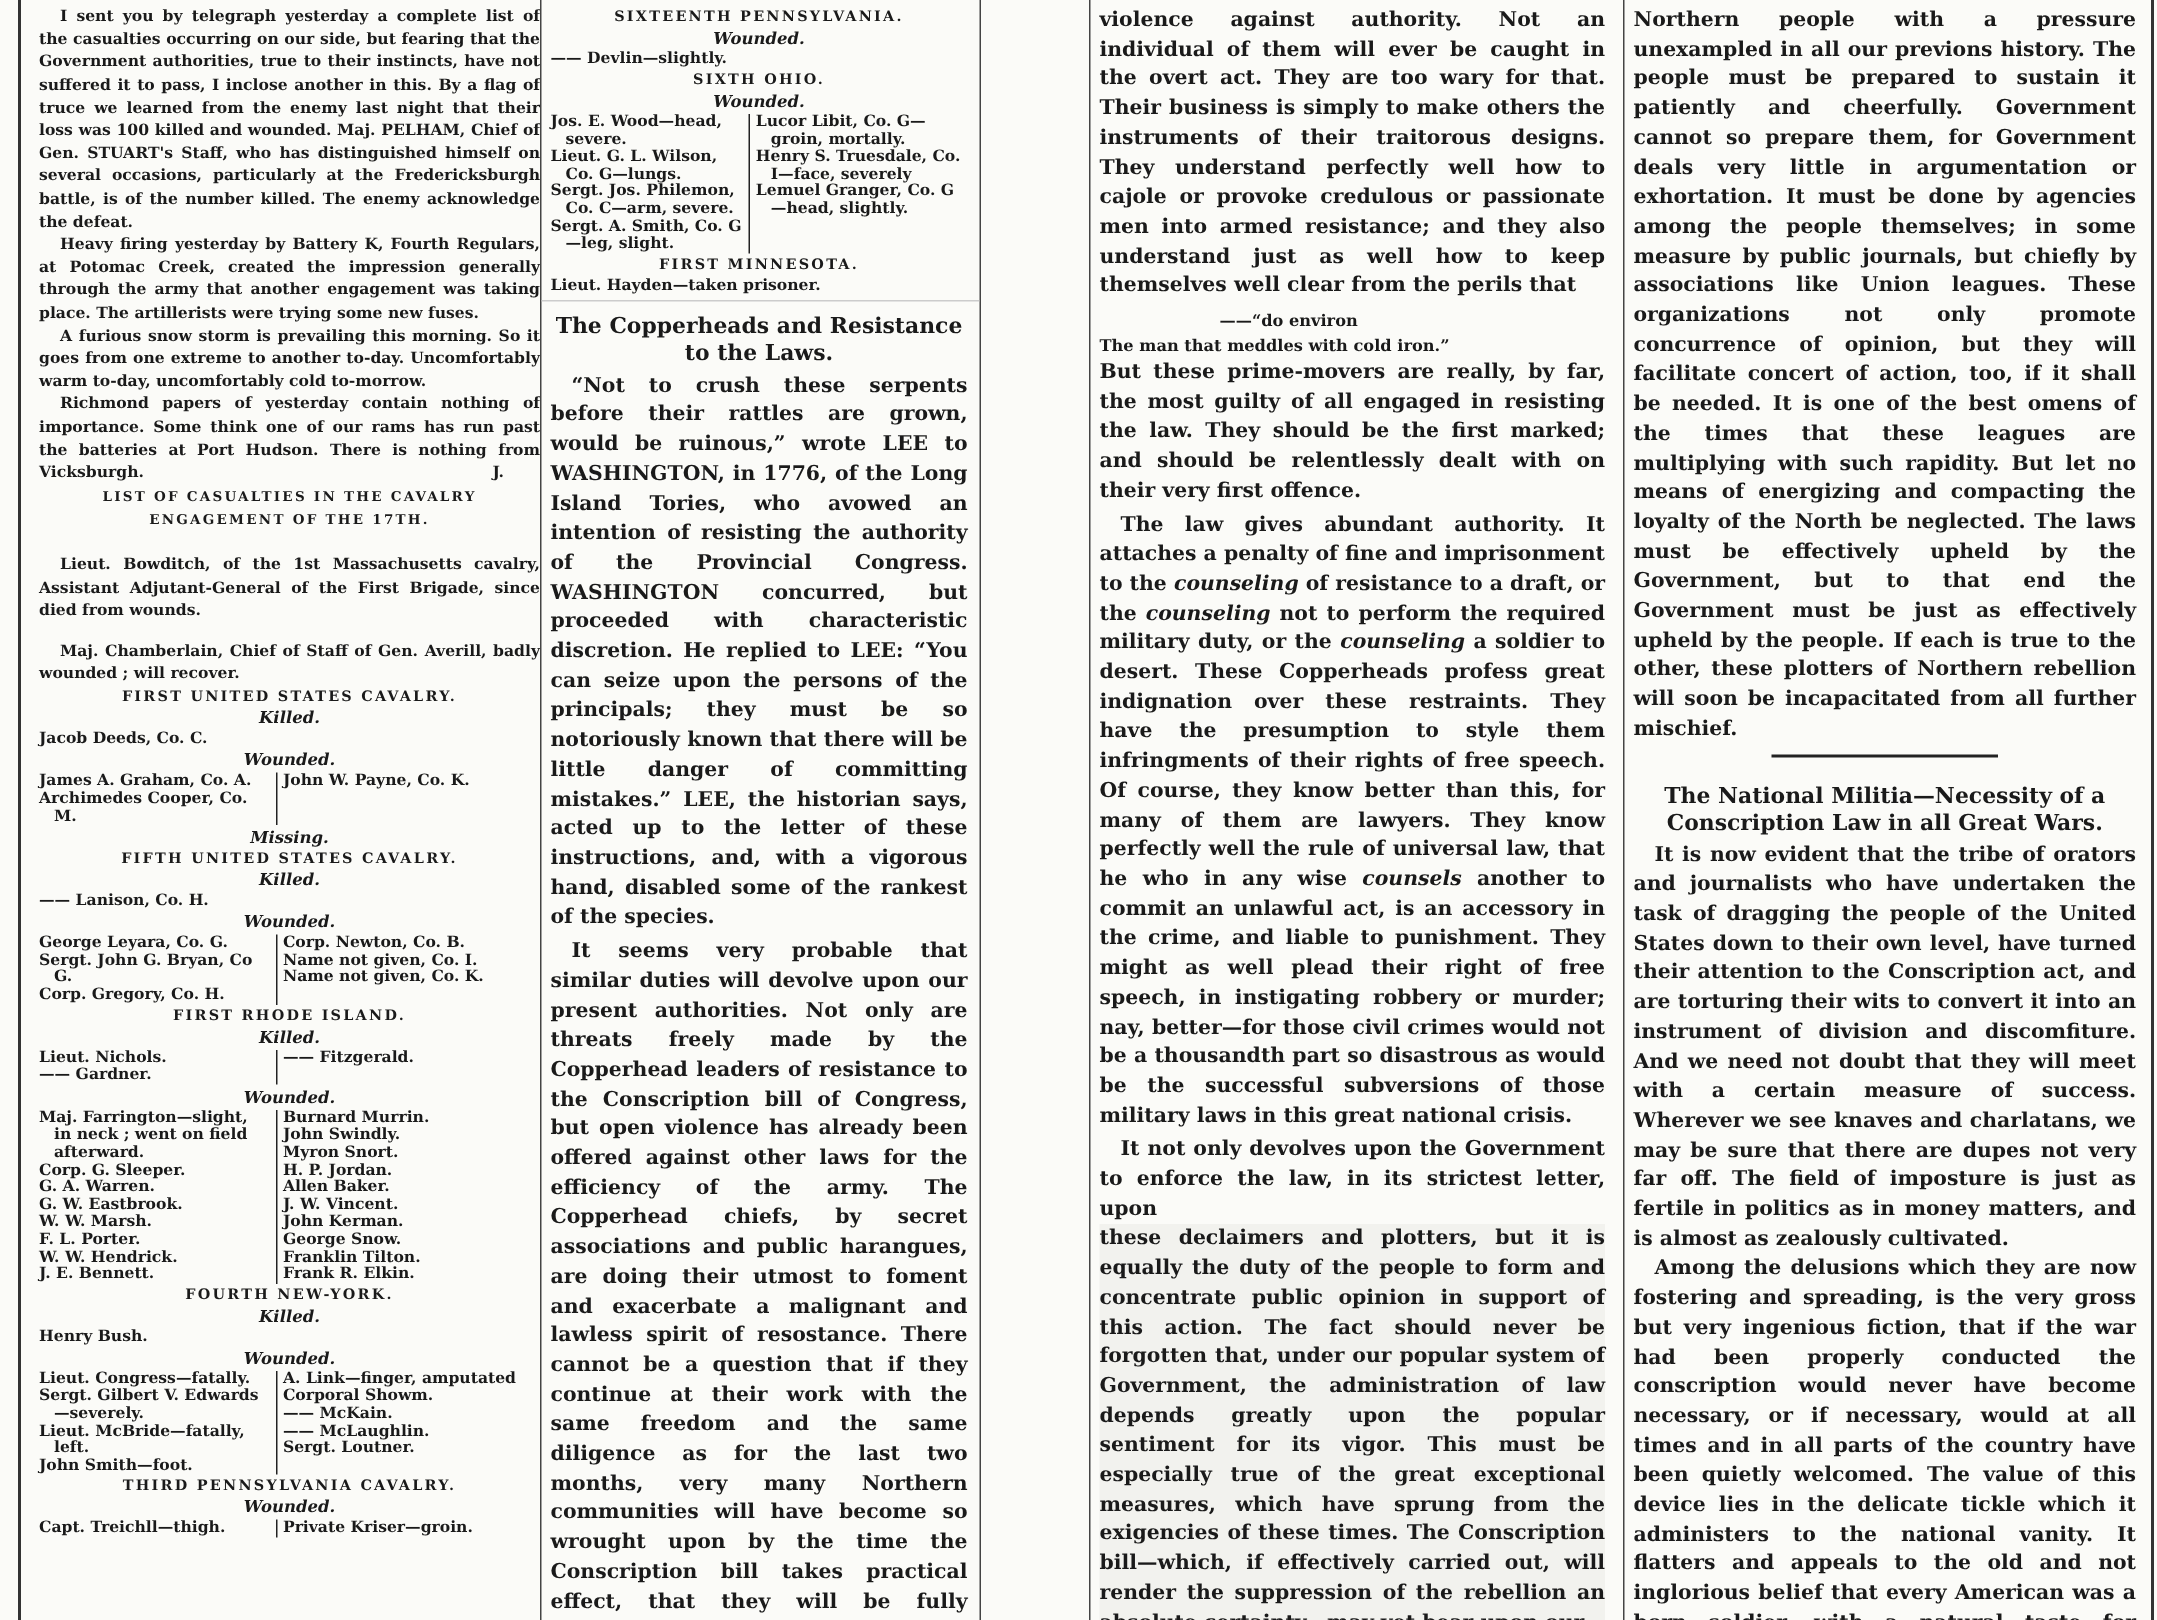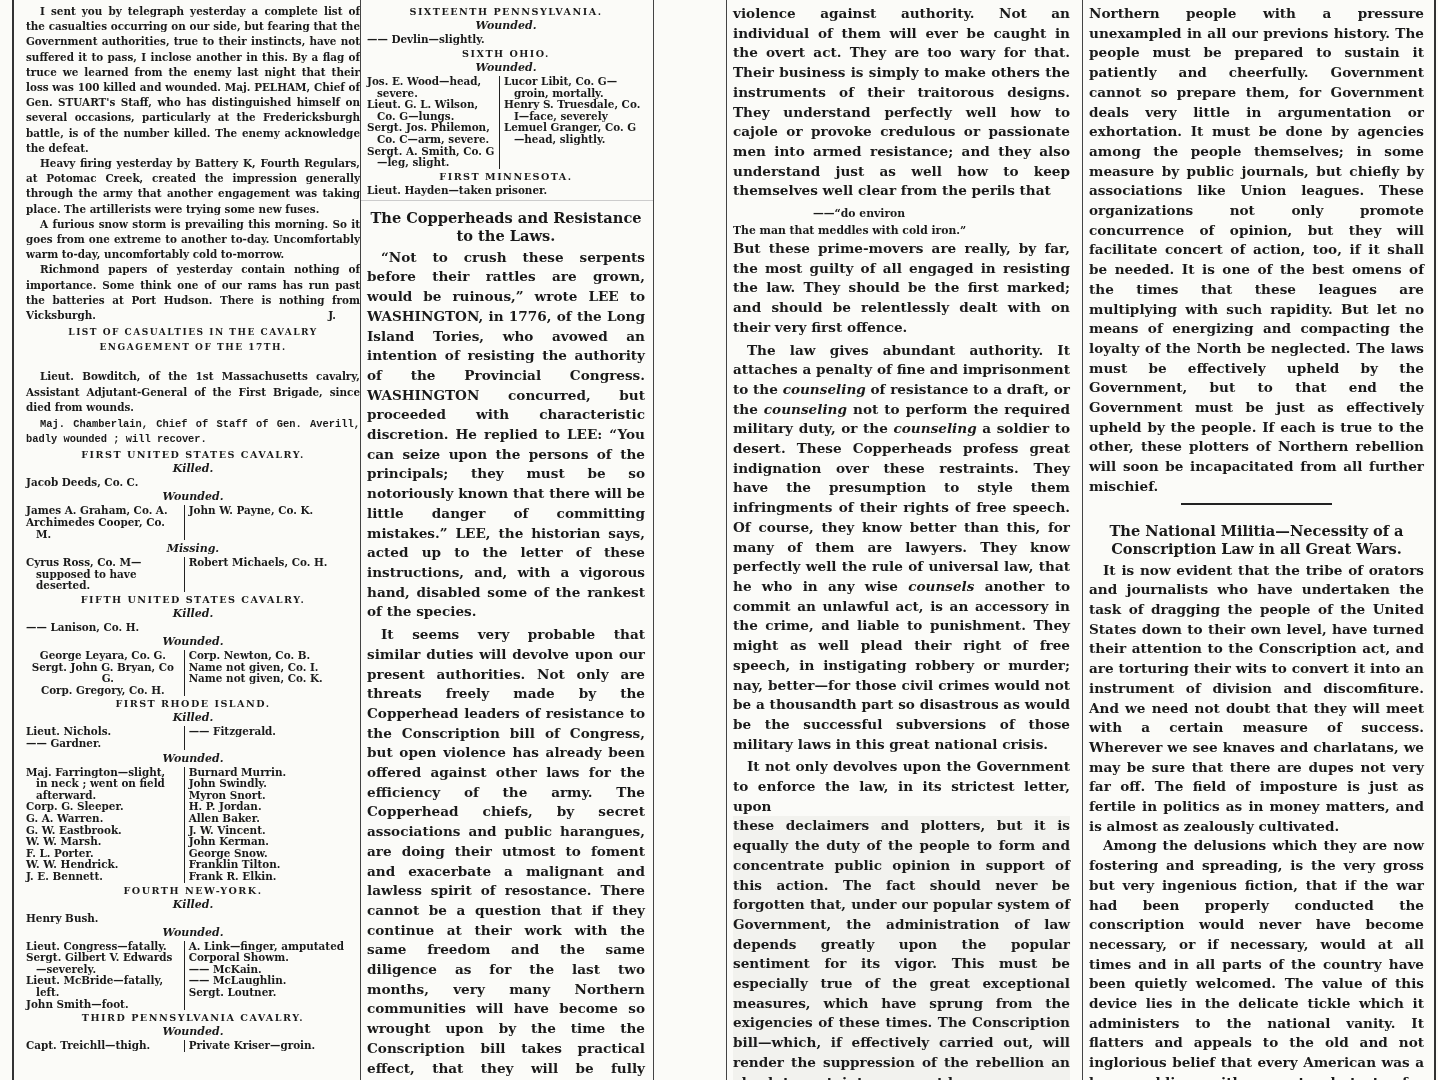--- a/index.html
+++ b/index.html
@@ -40,50 +40,42 @@
 <body>
 
 <div class="col" id="c1">
   <p class="body1 indent">I sent you by telegraph yesterday a complete list of the casualties occurring on our side, but fearing that the Government authorities, true to their instincts, have not suffered it to pass, I inclose another in this. By a flag of truce we learned from the enemy last night that their loss was 100 killed and wounded. Maj. PELHAM, Chief of Gen. STUART's Staff, who has distinguished himself on several occasions, particularly at the Fredericksburgh battle, is of the number killed. The enemy acknowledge the defeat.</p>
   <p class="body1 indent">Heavy firing yesterday by Battery K, Fourth Regulars, at Potomac Creek, created the impression generally through the army that another engagement was taking place. The artillerists were trying some new fuses.</p>
   <p class="body1 indent">A furious snow storm is prevailing this morning. So it goes from one extreme to another to-day. Uncomfortably warm to-day, uncomfortably cold to-morrow.</p>
   <p class="body1 indent">Richmond papers of yesterday contain nothing of importance. Some think one of our rams has run past the batteries at Port Hudson. There is nothing from Vicksburgh.</p>
   <p class="body1" style="text-align:right;padding-right:24px;margin-top:-15px;">J.</p>
   <div class="sc-head" style="text-align:center;font-size:9px;line-height:15px;margin-top:2px;">LIST OF CASUALTIES IN THE CAVALRY ENGAGEMENT OF THE 17TH.</div>
   <p class="body1 indent" style="margin-top:14px;">Lieut. Bowditch, of the 1st Massachusetts cavalry, Assistant Adjutant-General of the First Brigade, since died from wounds.</p>
-  <p class="body1 indent" style="margin-top:2px;font-family:Liberation Mono, monospace;">Maj. Chamberlain, Chief of Staff of Gen. Averill, badly wounded ; will recover.</p>
+  <p class="body1 indent" style="margin-top:12px;">Maj. Chamberlain, Chief of Staff of Gen. Averill, badly wounded ; will recover.</p>
   <div id="c1-units">
       <div class="sc-head">FIRST UNITED STATES CAVALRY.</div>
       <div class="sub">Killed.</div>
       <div class="single">Jacob Deeds, Co. C.</div>
       <div class="sub">Wounded.</div>
       <div class="names">
         <div class="l" style="width: 46%;">
           <div class="h">James A. Graham, Co. A.</div>
           <div class="h">Archimedes Cooper, Co. M.</div>
         </div>
         <div class="r">
           <div class="h">John W. Payne, Co. K.</div>
         </div>
       </div>
       <div class="sub">Missing.</div>
-      <div class="names">
-        <div class="l" style="width: 46%;">
-          <div class="h">Cyrus Ross, Co. M—supposed to have deserted.</div>
-        </div>
-        <div class="r">
-          <div class="h">Robert Michaels, Co. H.</div>
-        </div>
-      </div>
       <div class="sc-head">FIFTH UNITED STATES CAVALRY.</div>
       <div class="sub">Killed.</div>
       <div class="single">—— Lanison, Co. H.</div>
       <div class="sub">Wounded.</div>
       <div class="names">
-        <div class="l" style="width: 46%; text-align: center;">
+        <div class="l" style="width: 46%;">
           <div class="h">George Leyara, Co. G.</div>
           <div class="h">Sergt. John G. Bryan, Co G.</div>
           <div class="h">Corp. Gregory, Co. H.</div>
         </div>
         <div class="r">
           <div class="h">Corp. Newton, Co. B.</div>
           <div class="h">Name not given, Co. I.</div>
           <div class="h">Name not given, Co. K.</div>
         </div>
       </div>

